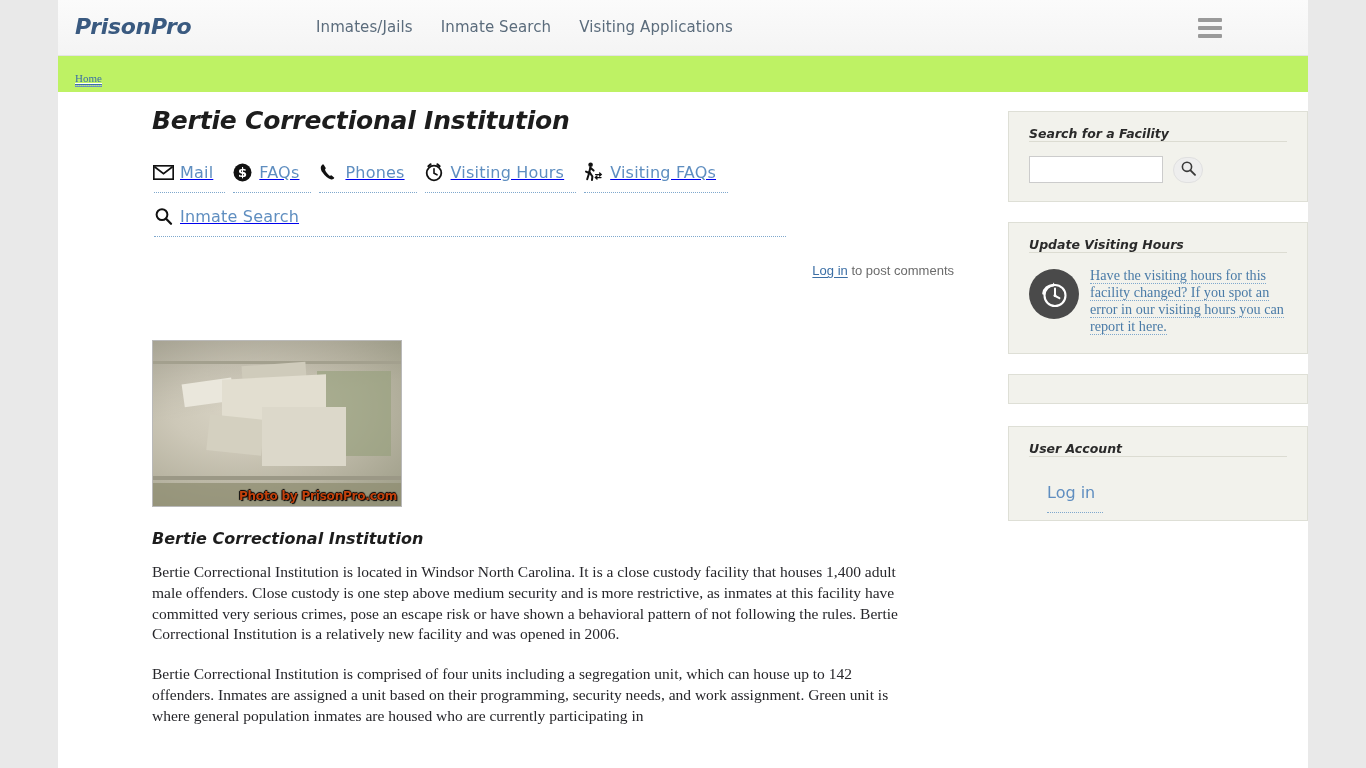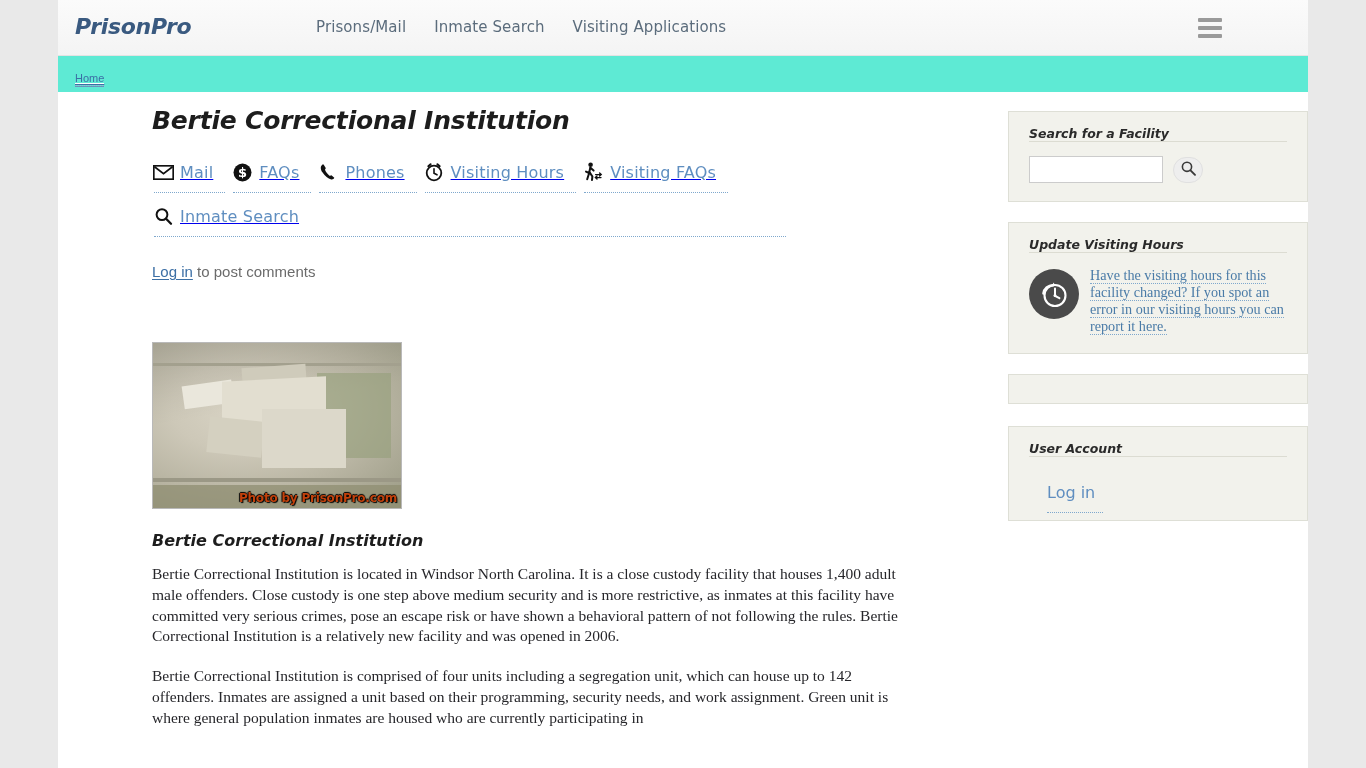--- a/index.html
+++ b/index.html
@@ -58,21 +58,22 @@
     width: 24px; height: 20px;
     display: flex; flex-direction: column; justify-content: space-between;
     cursor: pointer;
   }
   .hamburger span {
     display: block; height: 4px; background: #9a9a9a; border-radius: 1px;
   }
   
   .breadcrumb {
     padding: 12px 0 6px 17px;
-    background: #5eead4;
+    background: #bef264;
+    font-family: Liberation Serif, serif;
   }
   .breadcrumb a {
     font-size: 11px;
     color: #3c6fa5;
     text-decoration: none;
     border-bottom: 1px dotted #8fb0cd;
     padding-bottom: 1px;
     box-shadow: inset 0 -2px 0 0 #fff, 0 1px 0 0 #6b93ba;
   }
   .breadcrumb a { text-decoration: underline; text-decoration-style: solid; text-underline-offset: 2px; }
@@ -112,23 +113,24 @@
   }
   .icon-link::after {
     content: "";
     position: absolute;
     left: 2px; right: -12px; bottom: -10px;
     border-bottom: 1px dotted #7fa8cd;
   }
   .icon-links .row2 { width: 100%; }
   
   .comment-line {
+    text-align: right;
     padding-right: 54px;
     margin-top: 14px;
-    font-size: 15px;
+    font-size: 13px;
     color: #6b6b6b;
   }
   .comment-line a {
     color: #3c6fa5;
     text-decoration: underline;
     text-underline-offset: 2px;
   }
   
   .photo-wrap {
     margin-top: 62px;
@@ -254,21 +256,21 @@
 </style>
 </head>
 <body>
 
 <div id="page">
   <div class="content-shell">
 
     <div class="site-header">
       <div class="brand">PrisonPro</div>
       <div class="main-nav">
-        <a href="#">Prisons/Mail</a>
+        <a href="#">Inmates/Jails</a>
         <a href="#">Inmate Search</a>
         <a href="#">Visiting Applications</a>
       </div>
       <div class="hamburger">
         <span></span>
         <span></span>
         <span></span>
       </div>
     </div>
 

